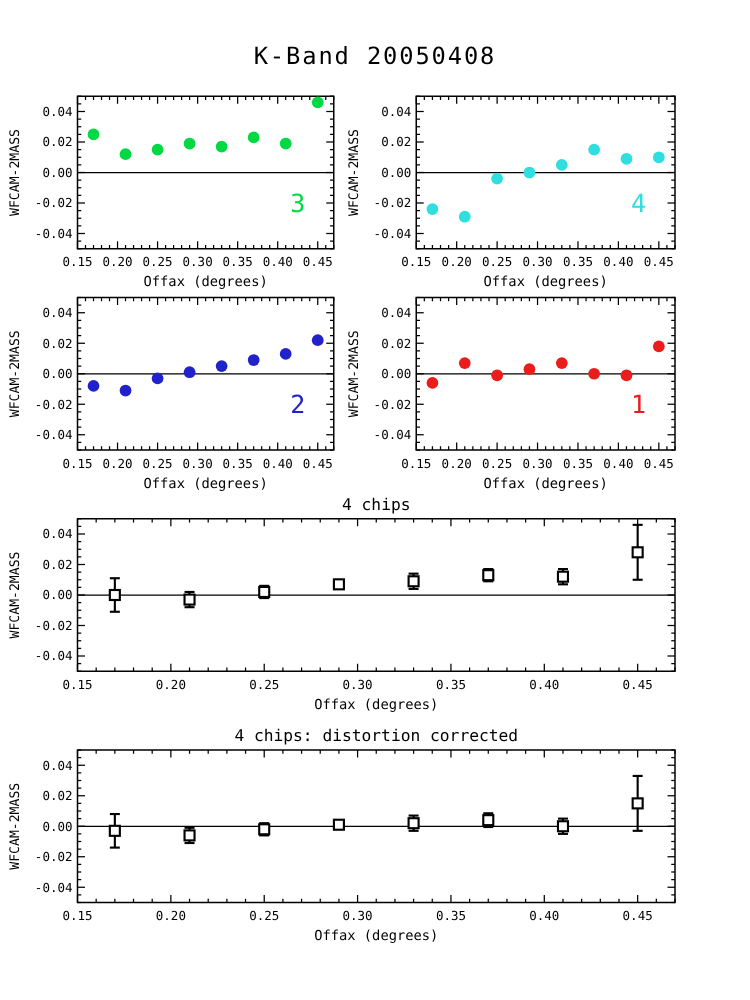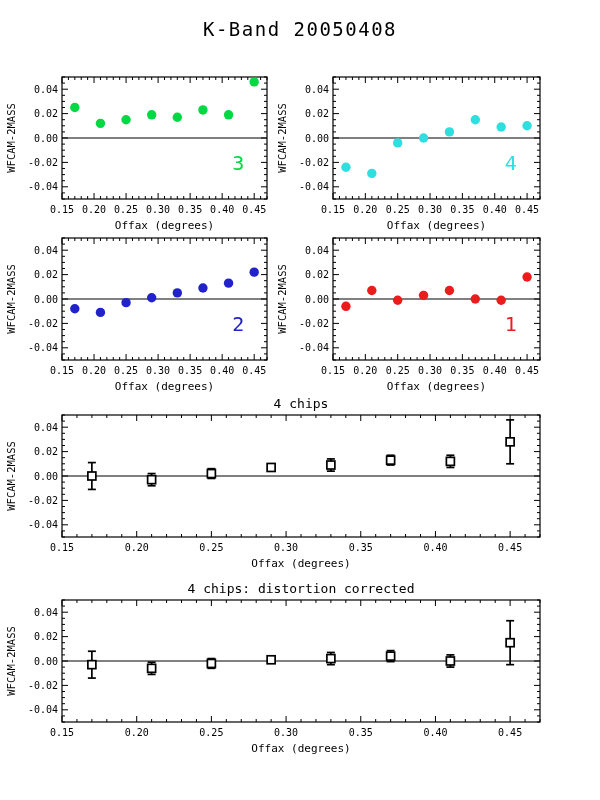--- a/index.html
+++ b/index.html
@@ -5,21 +5,21 @@
   html,body{margin:0;padding:0;background:#ffffff;}
   .page{
     position:relative;
     width:600px;height:800px;
     background:#ffffff;
     font-family:"DejaVu Sans Mono","Liberation Mono",monospace;
     overflow:hidden;
   }
   .main-title{
     position:absolute;
-    top:18px;left:0;width:600px;
+    top:34px;left:0;width:600px;
     text-align:center;
     font-size:19px;
     letter-spacing:1.5px;
     color:#000;
     white-space:pre;
   }
   svg{position:absolute;top:0;left:0;}
   svg text{
     font-family:"DejaVu Sans Mono","Liberation Mono",monospace;
     fill:#000;

